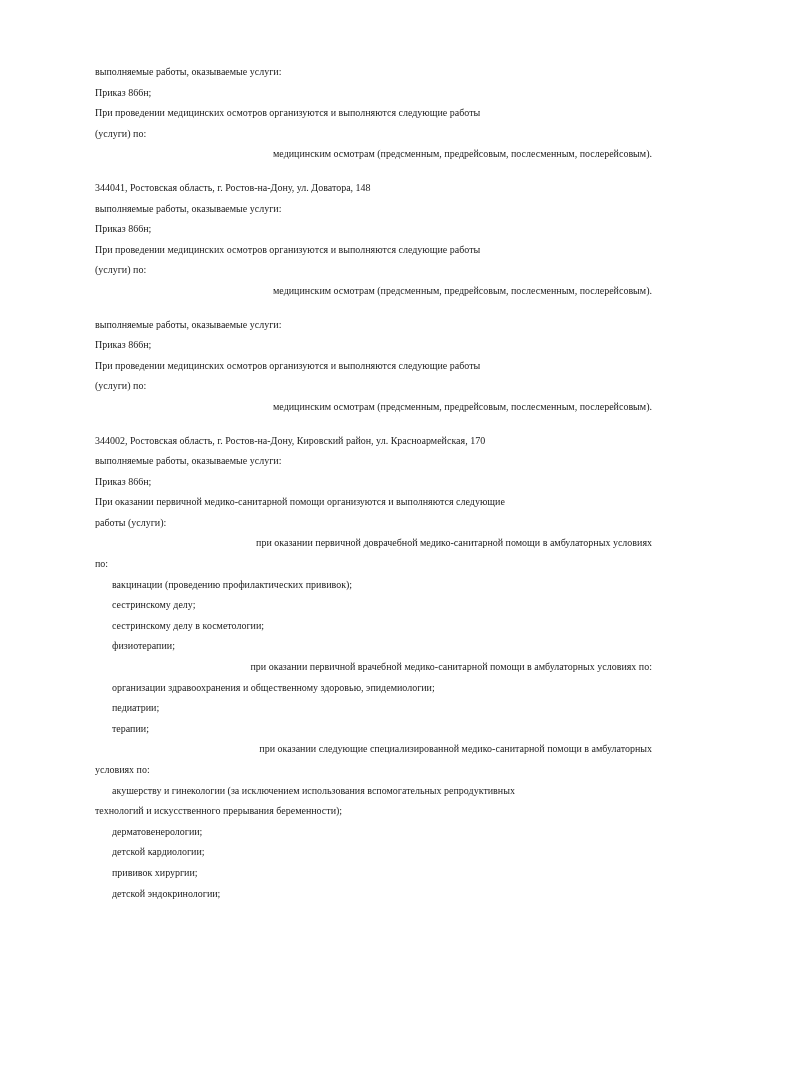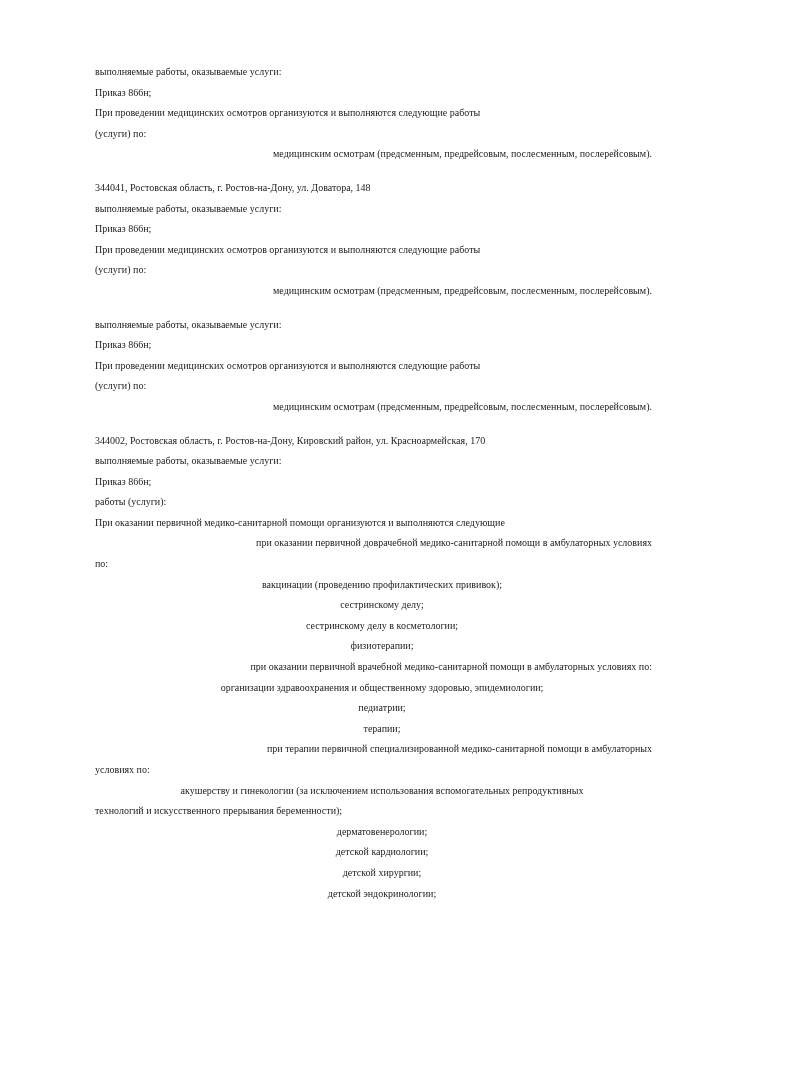--- a/index.html
+++ b/index.html
@@ -21,21 +21,21 @@
     color: #1b1b1b;
   }
   .section { margin: 0; }
   .section + .section { margin-top: 13px; font-family: Liberation Serif, serif; }
   .line {
     white-space: nowrap;
     min-height: 20.6px;
   }
   .indent-0 { padding-left: 0; }
   .indent-1 { padding-left: 8px; text-align: right; }
-  .indent-2 { padding-left: 17px; text-align: center; }
+  .indent-2 { padding-left: 17px; }
 </style>
 </head>
 <body>
 
 <div class="page" style="background: rgb(255, 255, 255); color: rgb(27, 27, 27);">
   <div>
       <div class="section">
         <div class="line indent-0">выполняемые работы, оказываемые услуги:</div>
         <div class="line indent-0">Приказ 866н;</div>
         <div class="line indent-0">При проведении медицинских осмотров организуются и выполняются следующие работы</div>
@@ -54,35 +54,35 @@
         <div class="line indent-0">выполняемые работы, оказываемые услуги:</div>
         <div class="line indent-0">Приказ 866н;</div>
         <div class="line indent-0">При проведении медицинских осмотров организуются и выполняются следующие работы</div>
         <div class="line indent-0">(услуги) по:</div>
         <div class="line indent-1">медицинским осмотрам (предсменным, предрейсовым, послесменным, послерейсовым).</div>
       </div>
       <div class="section">
         <div class="line indent-0">344002, Ростовская область, г. Ростов-на-Дону, Кировский район, ул. Красноармейская, 170</div>
         <div class="line indent-0">выполняемые работы, оказываемые услуги:</div>
         <div class="line indent-0">Приказ 866н;</div>
+        <div class="line indent-0">При оказании первичной медико-санитарной помощи организуются и выполняются следующие</div>
         <div class="line indent-0">работы (услуги):</div>
-        <div class="line indent-0">При оказании первичной медико-санитарной помощи организуются и выполняются следующие</div>
         <div class="line indent-1">при оказании первичной доврачебной медико-санитарной помощи в амбулаторных условиях</div>
         <div class="line indent-0">по:</div>
         <div class="line indent-2">вакцинации (проведению профилактических прививок);</div>
         <div class="line indent-2">сестринскому делу;</div>
         <div class="line indent-2">сестринскому делу в косметологии;</div>
         <div class="line indent-2">физиотерапии;</div>
         <div class="line indent-1">при оказании первичной врачебной медико-санитарной помощи в амбулаторных условиях по:</div>
         <div class="line indent-2">организации здравоохранения и общественному здоровью, эпидемиологии;</div>
         <div class="line indent-2">педиатрии;</div>
         <div class="line indent-2">терапии;</div>
-        <div class="line indent-1">при терапии первичной специализированной медико-санитарной помощи в амбулаторных</div>
+        <div class="line indent-1">при оказании следующие специализированной медико-санитарной помощи в амбулаторных</div>
         <div class="line indent-0">условиях по:</div>
         <div class="line indent-2">акушерству и гинекологии (за исключением использования вспомогательных репродуктивных</div>
         <div class="line indent-0">технологий и искусственного прерывания беременности);</div>
         <div class="line indent-2">дерматовенерологии;</div>
         <div class="line indent-2">детской кардиологии;</div>
-        <div class="line indent-2">детской хирургии;</div>
+        <div class="line indent-2">прививок хирургии;</div>
         <div class="line indent-2">детской эндокринологии;</div>
       </div>
     </div>
 </div>
 
 </body></html>

